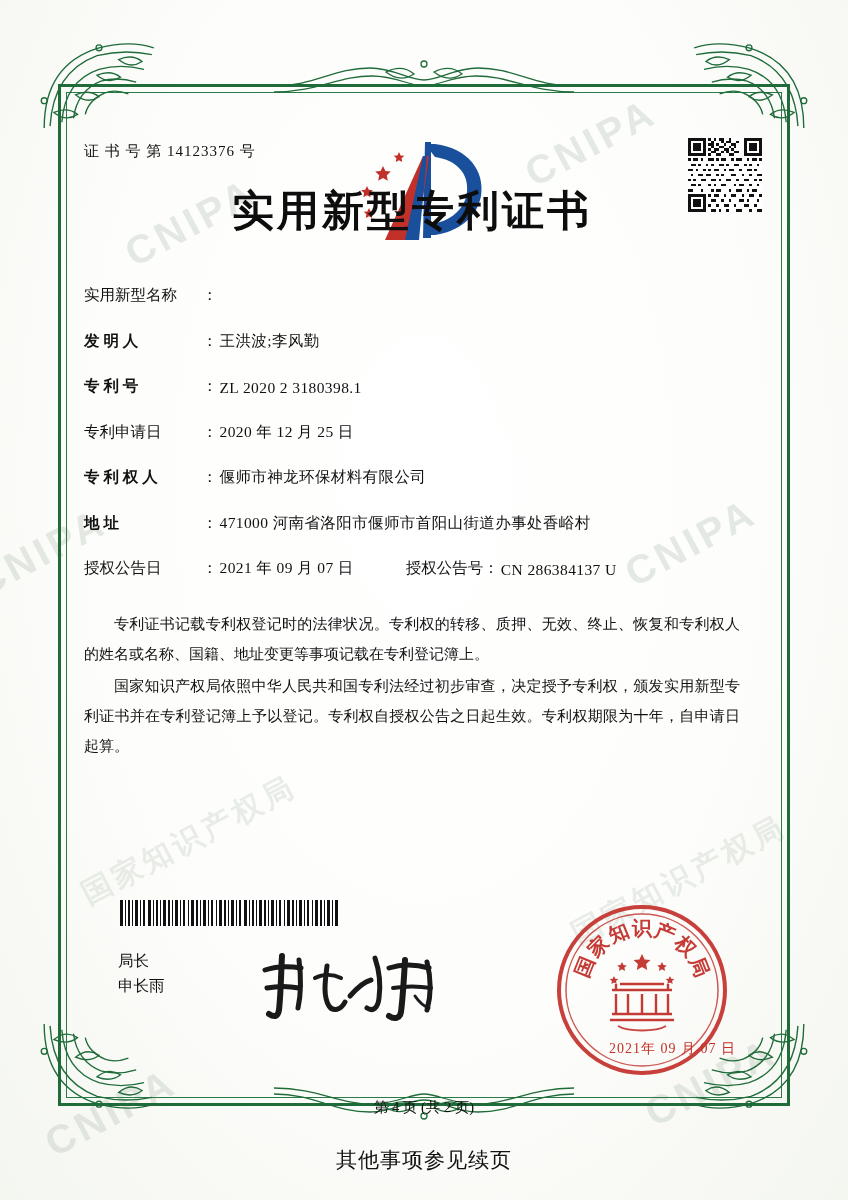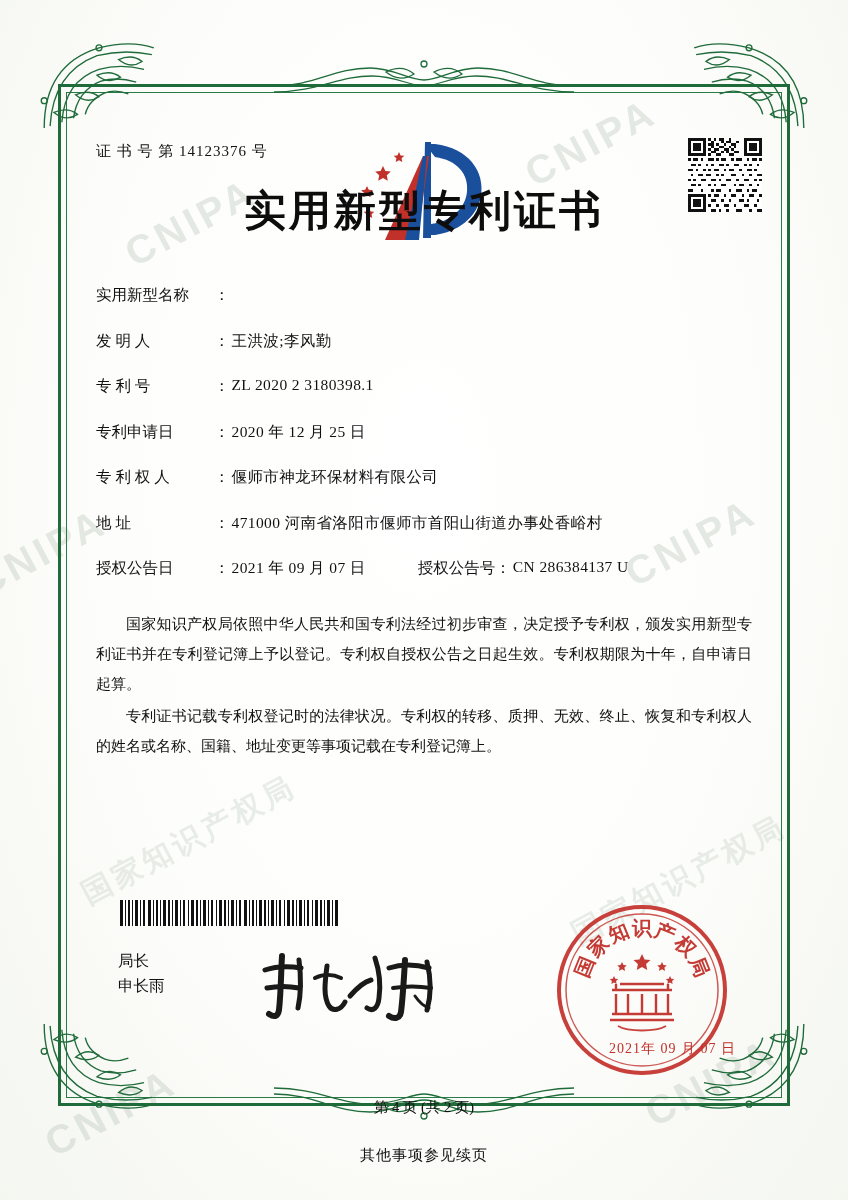--- a/index.html
+++ b/index.html
@@ -68,21 +68,21 @@
     position: absolute;
     left: 50%; transform: translateX(-50%) scaleY(-1);
     bottom: 76px; width: 300px; height: 40px;
     color: #1f6b3a;
   }
   .top-flourish svg, .bottom-flourish svg { width:100%; height:100%; display:block; }
 
   
   .content {
     position: absolute;
-    left: 96px; top: 120px;
+    left: 84px; top: 120px;
     width: 656px;
   }
   .cert-no {
     font-size: 15px;
     color: #111;
     letter-spacing: 1px;
     margin-top: 22px;
   }
   .emblem {
     position: absolute;
@@ -109,32 +109,33 @@
     font-family: "Liberation Serif", serif;
   }
 
   .fields {
     margin-top: 46px;
     font-size: 15.5px;
     color: #111;
   }
   .field-row {
     display: flex;
-    align-items: flex-start;
+    align-items: flex-end;
     margin-bottom: 24.5px;
     white-space: nowrap;
   }
   .field-label {
     width: 118px;
     flex: 0 0 118px;
     letter-spacing: 0px;
   }
   .field-label.spread {
     display: inline-flex;
     justify-content: space-between;
+    font-weight: bold;
   }
   .field-colon { margin-right: 2px; }
   .field-value { letter-spacing: 0.4px; }
 
   .field-row.two-col .second-label {
     margin-left: 52px;
   }
 
   .paragraphs {
     margin-top: 30px;
@@ -190,21 +191,21 @@
     top: 1098px;
     text-align: center;
     font-size: 14.5px;
     color: #111;
   }
   .footer-note {
     position: absolute;
     left: 0; right: 0;
     top: 1146px;
     text-align: center;
-    font-size: 15px;
+    font-size: 21px;
     color: #111;
     letter-spacing: 1px;
   }
 </style>
 </head>
 <body>
 
 <div id="page">
 
   <div class="watermark-layer">
@@ -504,22 +505,22 @@
         <span class="field-label">授权公告日</span>
         <span class="field-colon">：</span>
         <span class="field-value">2021 年 09 月 07 日</span>
         <span class="second-label">授权公告号</span>
         <span class="field-colon">：</span>
         <span class="field-value">CN 286384137 U</span>
       </div>
     </div>
 
     <div class="paragraphs">
+      <p>专利证书记载专利权登记时的法律状况。专利权的转移、质押、无效、终止、恢复和专利权人的姓名或名称、国籍、地址变更等事项记载在专利登记簿上。</p>
       <p>国家知识产权局依照中华人民共和国专利法经过初步审查，决定授予专利权，颁发实用新型专利证书并在专利登记簿上予以登记。专利权自授权公告之日起生效。专利权期限为十年，自申请日起算。</p>
-      <p>专利证书记载专利权登记时的法律状况。专利权的转移、质押、无效、终止、恢复和专利权人的姓名或名称、国籍、地址变更等事项记载在专利登记簿上。</p>
     </div>
   </div>
 
   <div class="barcode">
     <svg viewBox="0 0 218 26" shape-rendering="crispEdges">
       <rect width="218" height="26" fill="#ffffff"></rect>
       <g fill="#111111">
         <rect x="0" y="0" width="3" height="26"></rect>
           <rect x="5" y="0" width="1" height="26"></rect>
         <rect x="8" y="0" width="2" height="26"></rect>

